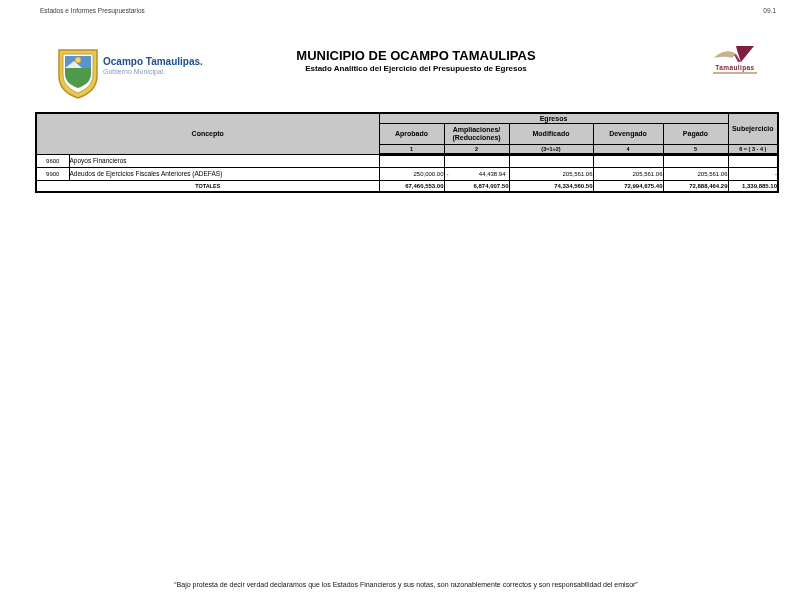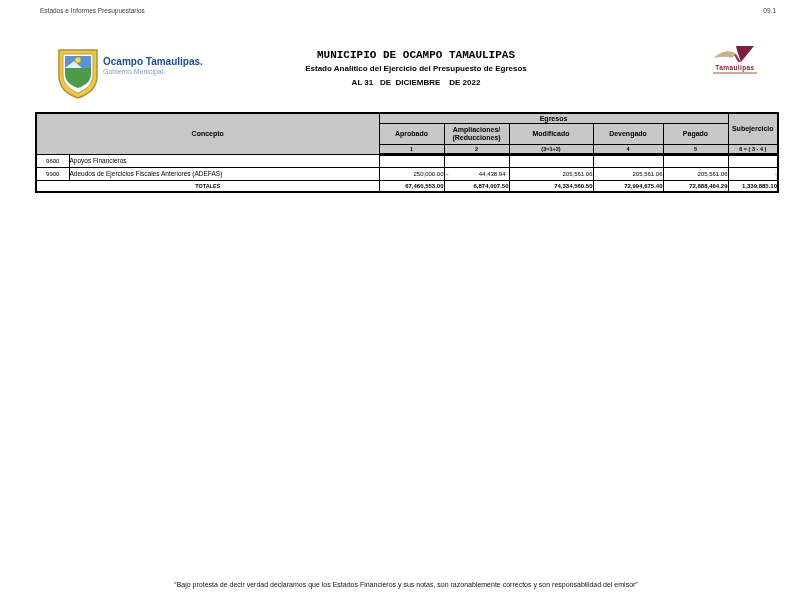--- a/index.html
+++ b/index.html
@@ -10,21 +10,21 @@
   .topbar-left{position:absolute;left:40px;top:7px;font-size:6.5px;color:#3a3a3a;}
   .topbar-right{position:absolute;right:36px;top:7px;font-size:6.5px;color:#3a3a3a;}
 
   
   .crest{position:absolute;left:56px;top:48px;width:44px;height:52px;}
   .org-block{position:absolute;left:103px;top:57px;line-height:10px;}
   .org-name{font-size:10px;font-weight:bold;color:#1d4f8f;}
   .org-sub{font-size:7px;color:#7d9cc4;}
 
   .titles{position:absolute;left:216px;top:49px;width:400px;text-align:center;}
-  .title1{font-size:11px;font-weight:bold;line-height:13px;font-family:Liberation Mono, monospace;}
+  .title1{font-size:13px;font-weight:bold;line-height:13px;}
   .title2,.title3{font-size:8px;font-weight:bold;line-height:14px;}
   .title4{font-size:8px;font-weight:bold;line-height:13px;white-space:pre;}
 
   .state-logo{position:absolute;left:700px;top:45px;width:70px;text-align:center;}
   .state-logo svg{display:block;margin:0 auto;}
   .state-label{font-size:6.5px;font-weight:bold;color:#7d1f3d;letter-spacing:.4px;line-height:7px;}
   .state-bar{width:44px;height:2px;background:#c8b28e;margin:1px auto 0 auto;}
 
   
   table.report{
@@ -73,21 +73,20 @@
   </svg>
 </div>
 <div class="org-block">
   <div class="org-name">Ocampo Tamaulipas.</div>
   <div class="org-sub">Gobierno Municipal.</div>
 </div>
 
 <div class="titles">
   <div class="title1">MUNICIPIO DE OCAMPO TAMAULIPAS</div>
   <div class="title2">Estado Analitico del Ejercicio del Presupuesto de Egresos</div>
-  <div class="title4">AL 31   DE  DICIEMBRE    DE 2022</div>
 </div>
 
 <div class="state-logo">
   <svg width="46" height="19" viewBox="0 0 46 19">
     <path d="M2 13 C10 5 19 5 24 9 L20 13 C14 11 8 12 2 13 z" fill="#c8b28e"></path>
     <path d="M24 1 L42 1 L29 17 C27 11 25 6 24 1 z" fill="#7d1f3d"></path>
     <path d="M24 9 L29 17 L26 17 C24 14 23 11 22 10 z" fill="#9b3a55"></path>
   </svg>
   <div class="state-label">Tamaulipas</div>
   <div class="state-bar"></div>

